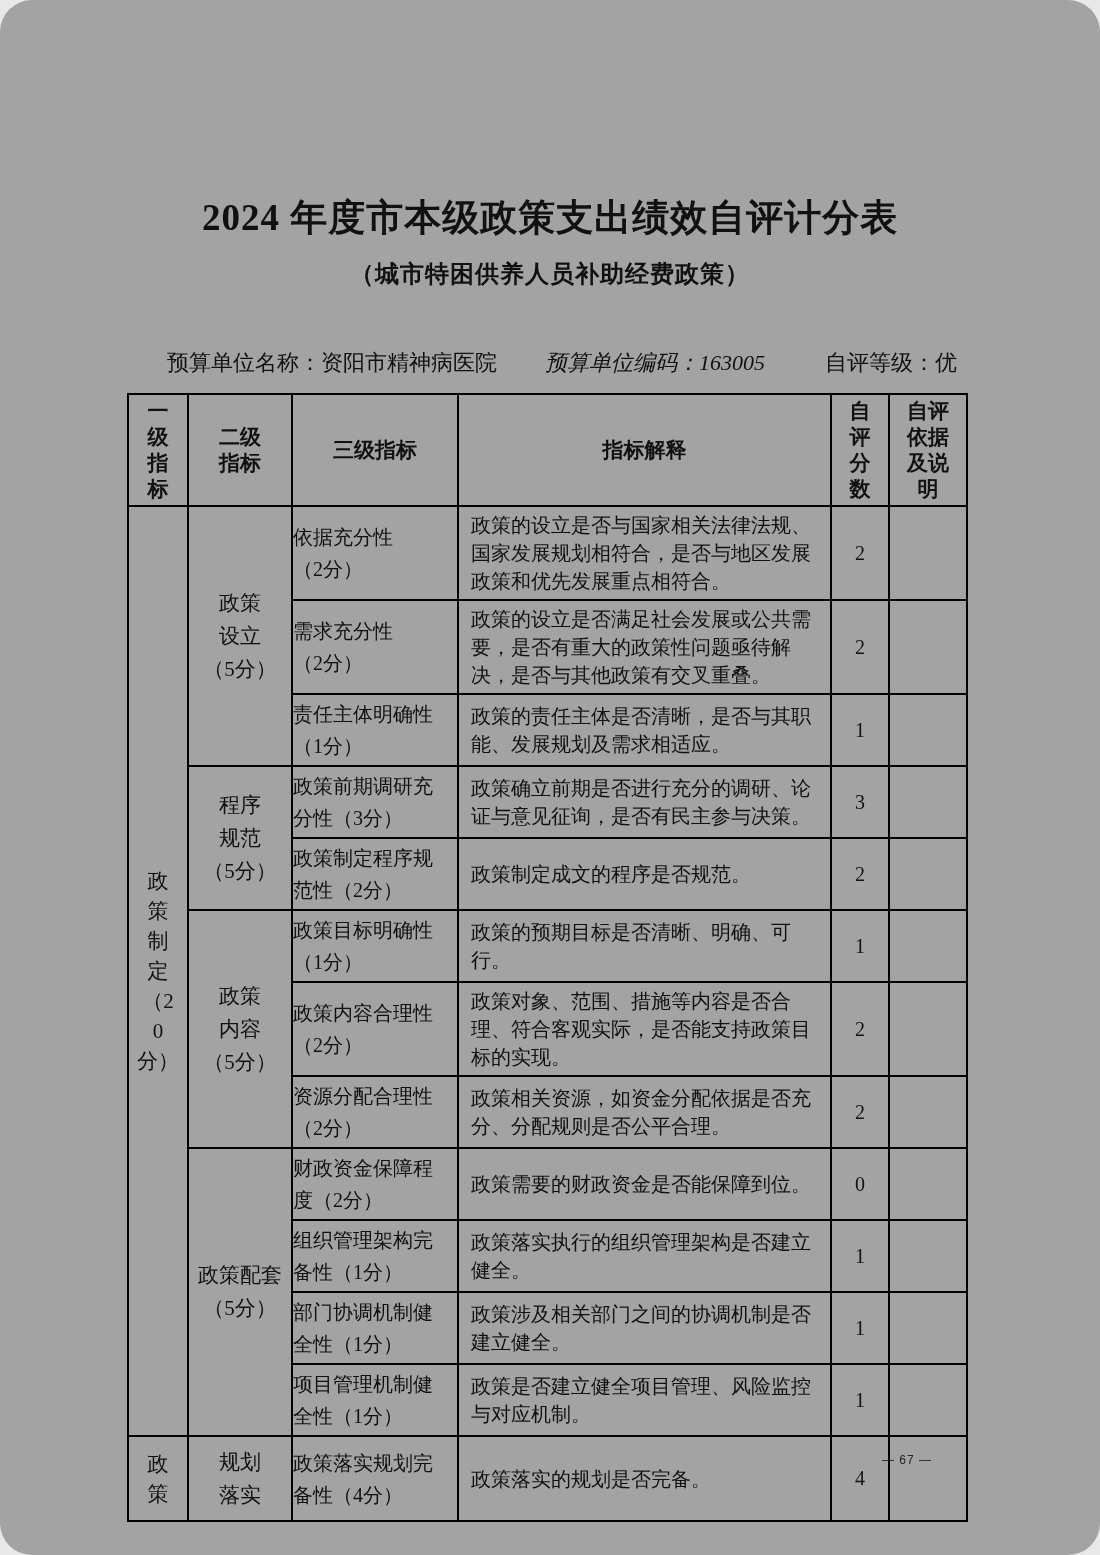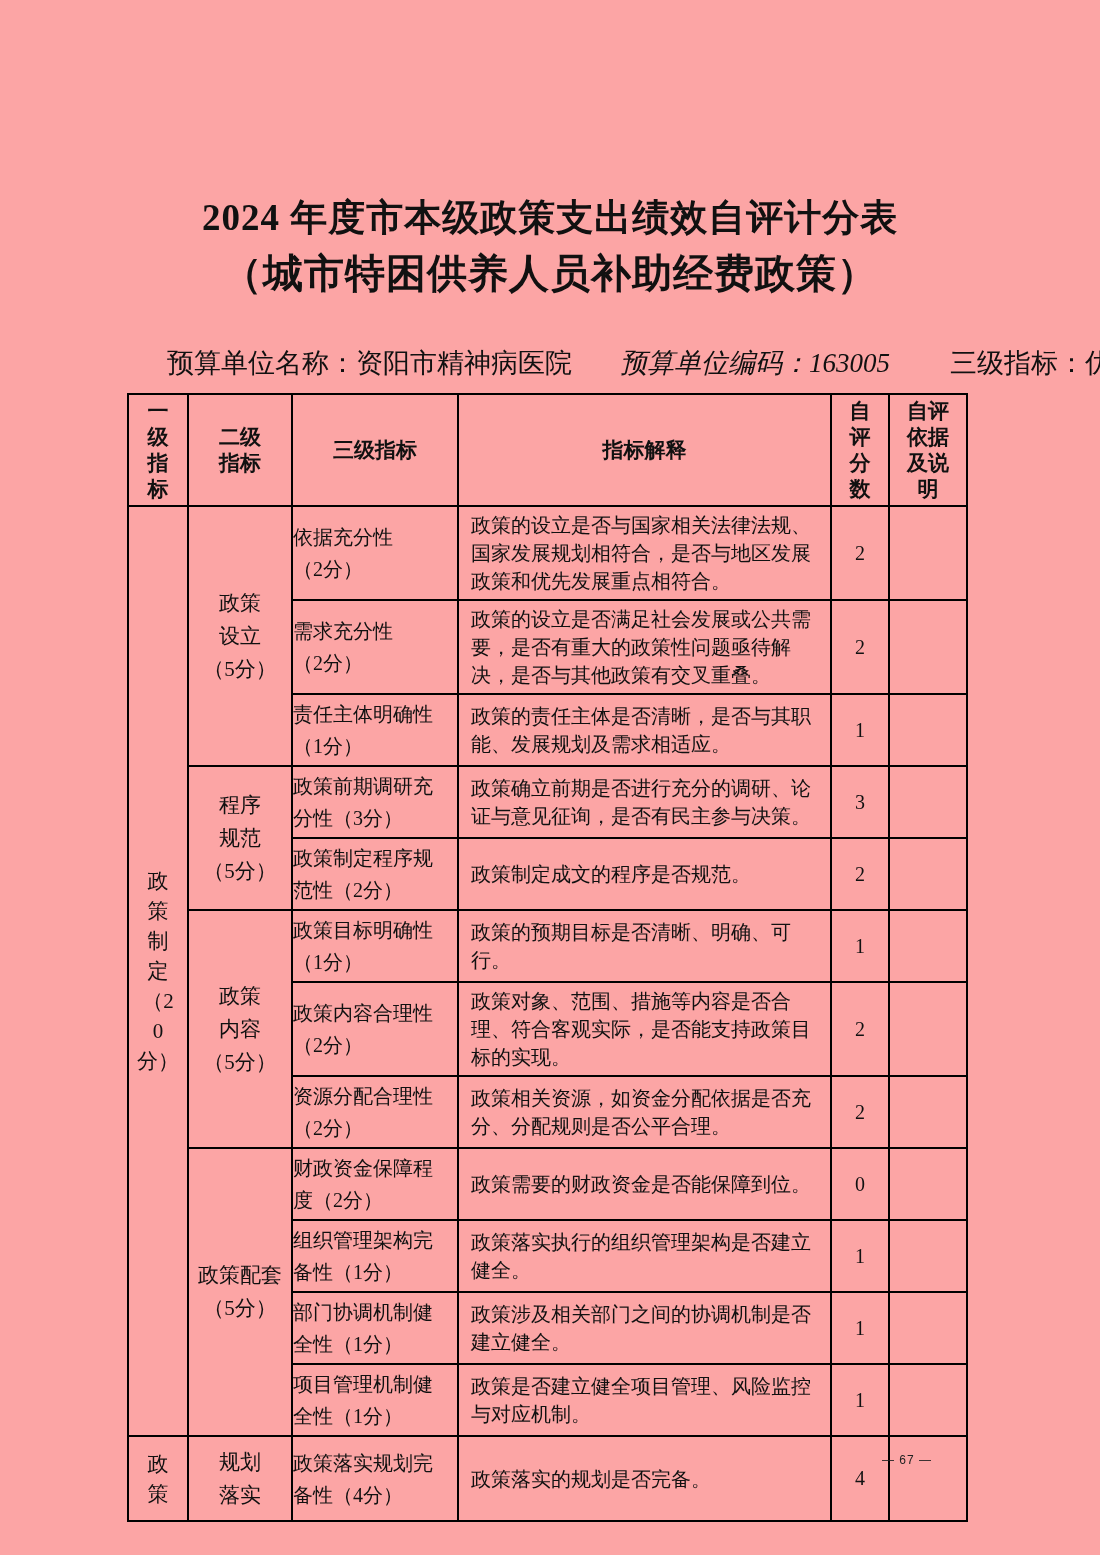--- a/index.html
+++ b/index.html
@@ -1,45 +1,46 @@
 <!DOCTYPE html>
 <html><head>
 <meta charset="utf-8">
 <style>
   * { margin:0; padding:0; box-sizing:border-box; }
   html,body { background:#e8e8e8; }
   .page {
     position:relative;
     width:1100px; height:1555px;
     margin:0 auto;
-    background:#fca5a5;
+    background:#a3a3a3;
     color:#111111;
     font-family:"Liberation Serif","DejaVu Serif",serif;
     overflow:hidden;
+    border-radius:32px;
   }
   .title-block { text-align:center; }
   .title-line1 {
     margin-top:193px;
     font-size:37px;
     font-weight:700;
     letter-spacing:1px;
     line-height:50px;
     font-family:"Liberation Serif","DejaVu Serif",serif;
   }
   .title-line2 {
     margin-top:6px;
-    font-size:40px;
+    font-size:24px;
     font-weight:700;
     letter-spacing:1px;
     line-height:50px;
   }
   .info-bar {
     display:flex;
     margin:50px 0 0 167px;
-    font-size:27px;
+    font-size:22px;
     line-height:28px;
     white-space:nowrap;
   }
   .info-item-2 { margin-left:48px;font-style:italic; }
   .info-item-3 { margin-left:60px; }
   table.score-table {
     border-collapse:collapse;
     table-layout:fixed;
     margin:16px 0 0 127px;
     width:839px;
@@ -110,21 +111,21 @@
 <div class="page">
 
   <div class="title-block">
     <div class="title-line1">2024 年度市本级政策支出绩效自评计分表</div>
     <div class="title-line2">（城市特困供养人员补助经费政策）</div>
   </div>
 
   <div class="info-bar">
     <span class="info-item-1"><span>预算单位名称：</span><span>资阳市精神病医院</span></span>
     <span class="info-item-2"><span>预算单位编码：</span><span>163005</span></span>
-    <span class="info-item-3"><span>三级指标：</span><span>优</span></span>
+    <span class="info-item-3"><span>自评等级：</span><span>优</span></span>
   </div>
 
   <table class="score-table">
     <colgroup>
       <col class="c1">
         <col class="c2">
         <col class="c3">
         <col class="c4">
         <col class="c5">
         <col class="c6">

